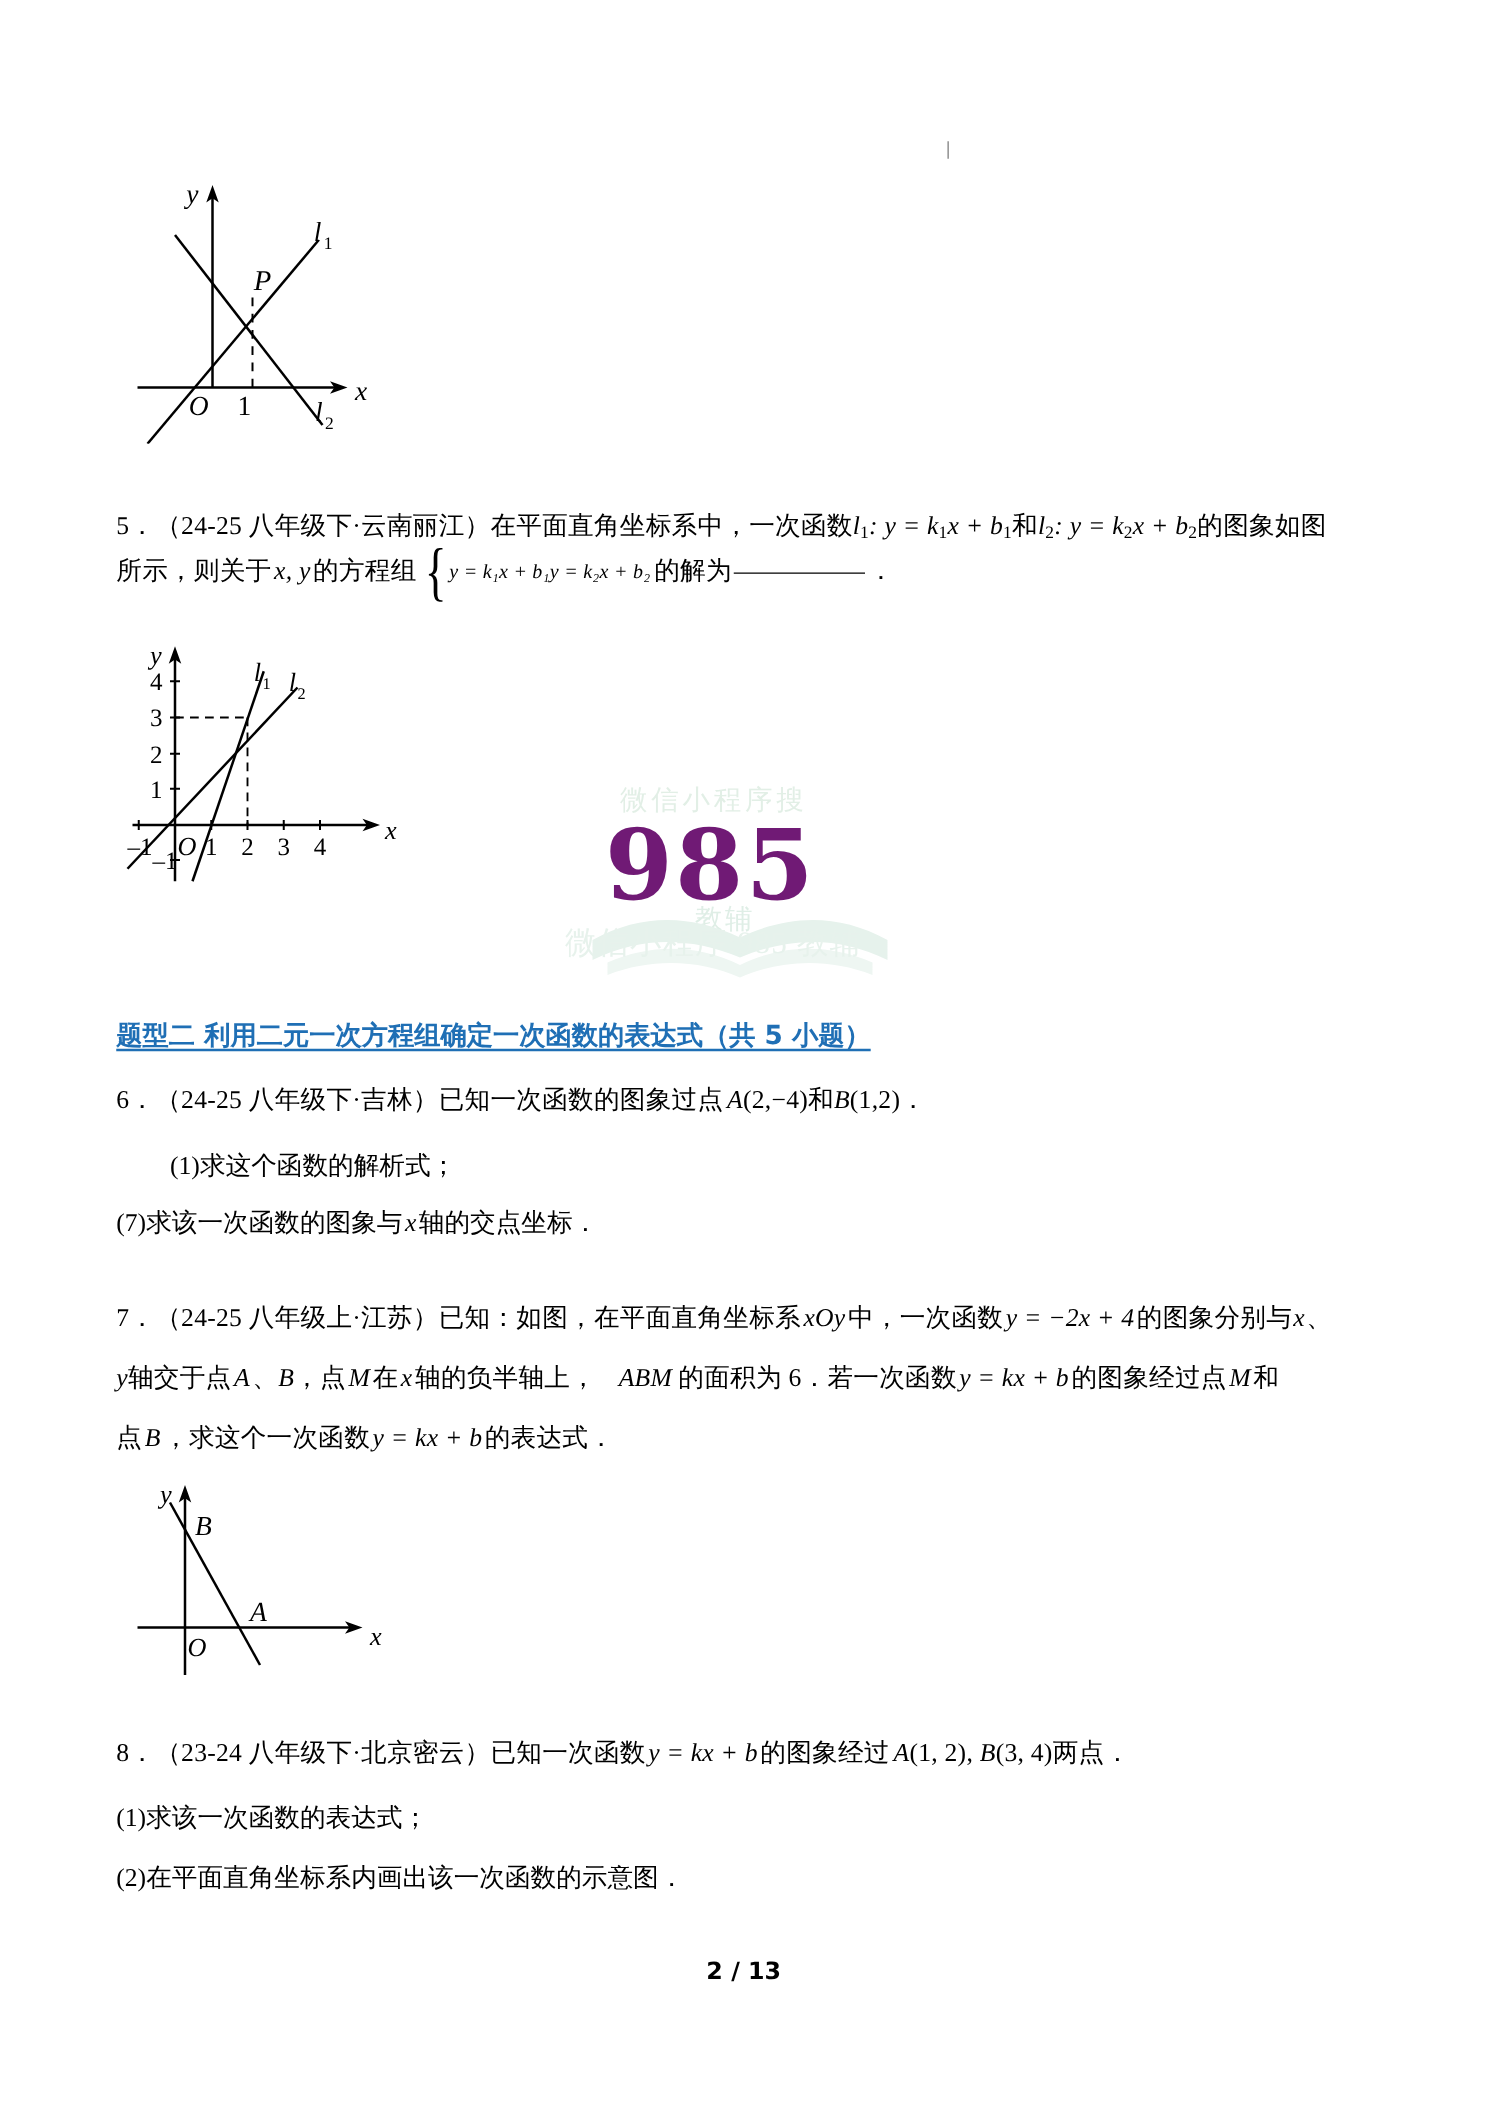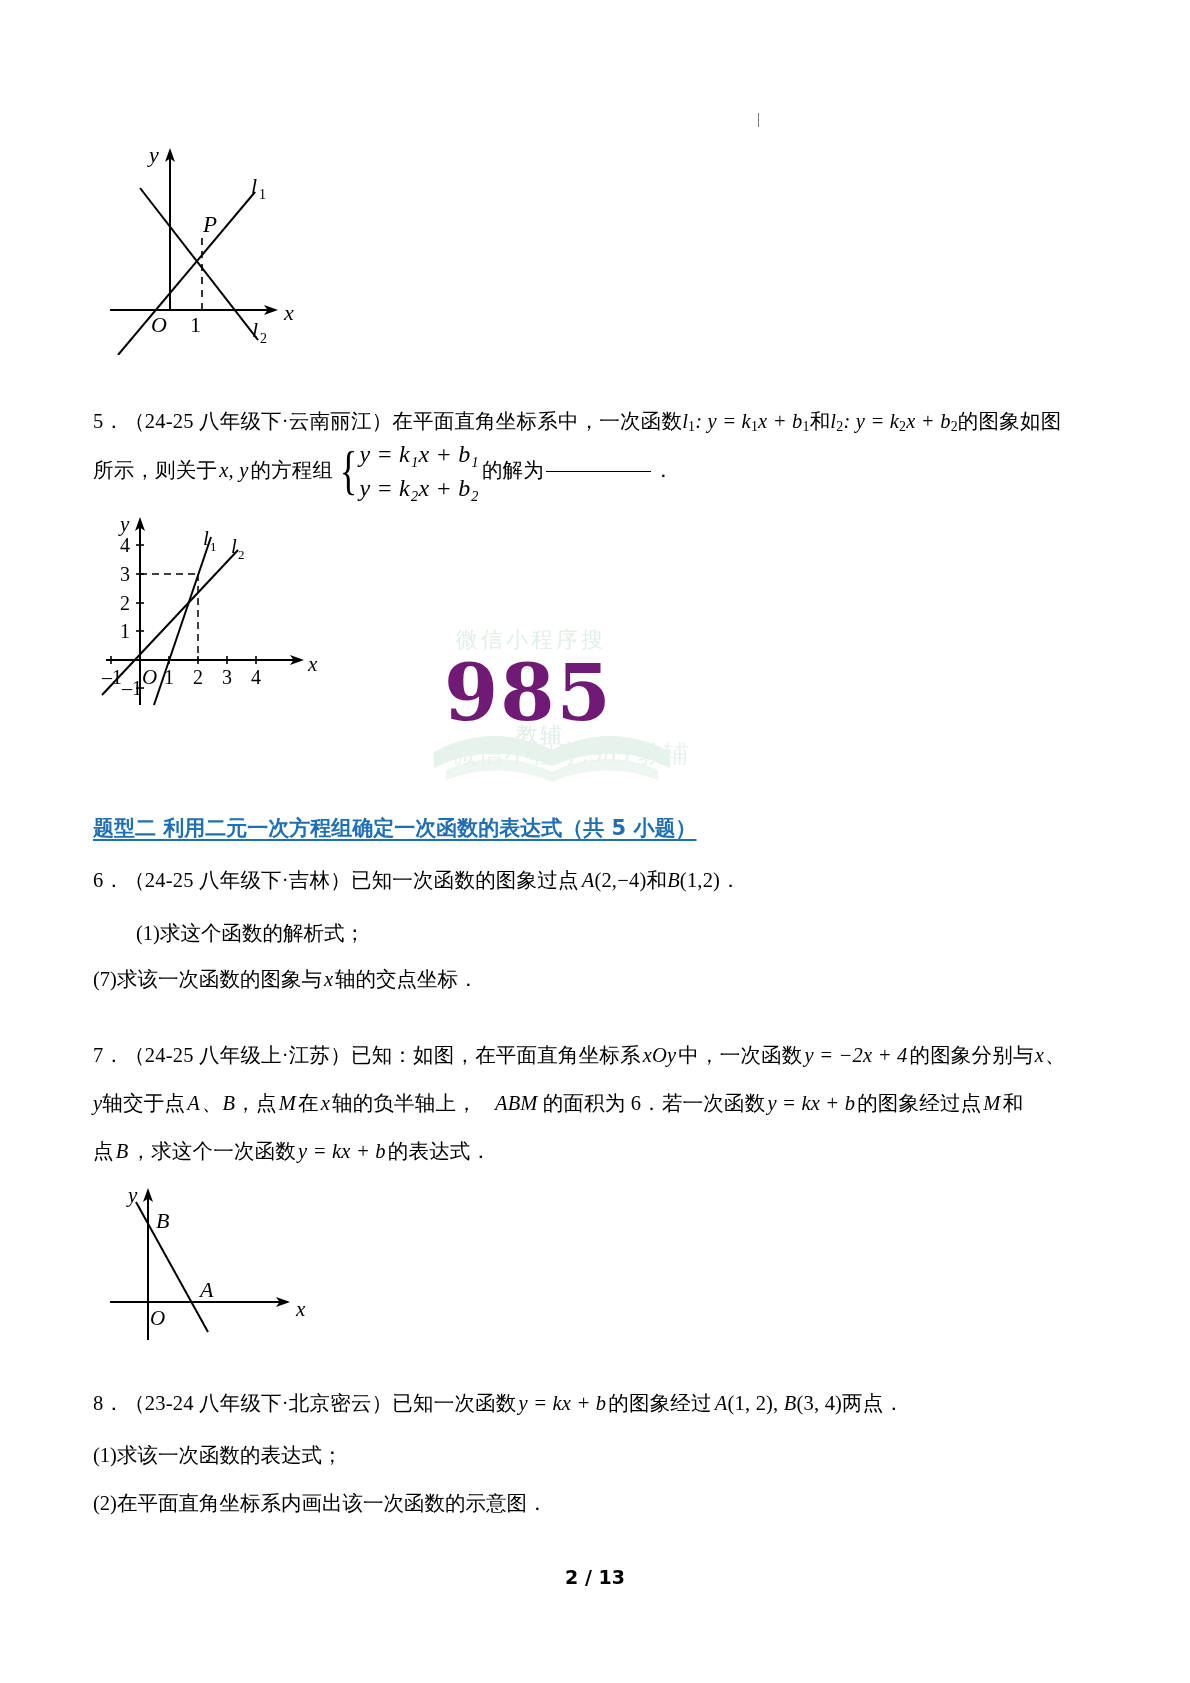--- a/index.html
+++ b/index.html
@@ -73,22 +73,22 @@
   .sys .brace {
     font-size: 52px;
     line-height: 0.82;
     font-family: "Liberation Serif", serif;
     transform: scaleX(0.7);
     display: inline-block;
     margin-right: -2px;
   }
   .sys .eqs {
     display: inline-flex;
-    flex-direction: column;
-    font-size: 24px;
+    flex-direction: row;
+    font-size: 16px;
     line-height: 1.42;
     text-align: center;
   }
 
   
   .fig { position: absolute; }
   .fig svg { display: block; }
 
   
   .watermark {
@@ -146,21 +146,21 @@
     width: 1px;
     height: 14px;
     background: #7a7a7a;
   }
 </style>
 </head>
 <body>
 
 <div class="page">
 
-  <div class="watermark" style="left:434px; top:625px; width:280px; height:160px;">
+  <div class="watermark" style="left:474px; top:625px; width:280px; height:160px;">
     <div class="wm-text-top" style="left:22px; top:0px;">微信小程序搜</div>
     <div class="wm-985" style="left:10px; top:22px;">985</div>
     <div class="wm-jiaofu" style="left:82px; top:95px;">教辅</div>
     <svg width="280" height="80" style="position:absolute; left:-10px; top:85px;">
       <path d="M10,42 C50,20 90,22 128,40 C166,22 206,20 246,42 L246,58 C206,38 166,40 128,56 C90,40 50,38 10,58 Z" fill="#e6f2ec"></path>
       <path d="M22,60 C58,44 96,46 128,62 C160,46 198,44 234,60 L234,70 C198,56 160,58 128,72 C96,58 58,56 22,70 Z" fill="#eef6f2"></path>
     </svg>
   </div>
   <div class="wm-line" style="left:452px; top:737px;">微信小程序:985 教辅</div>
 

